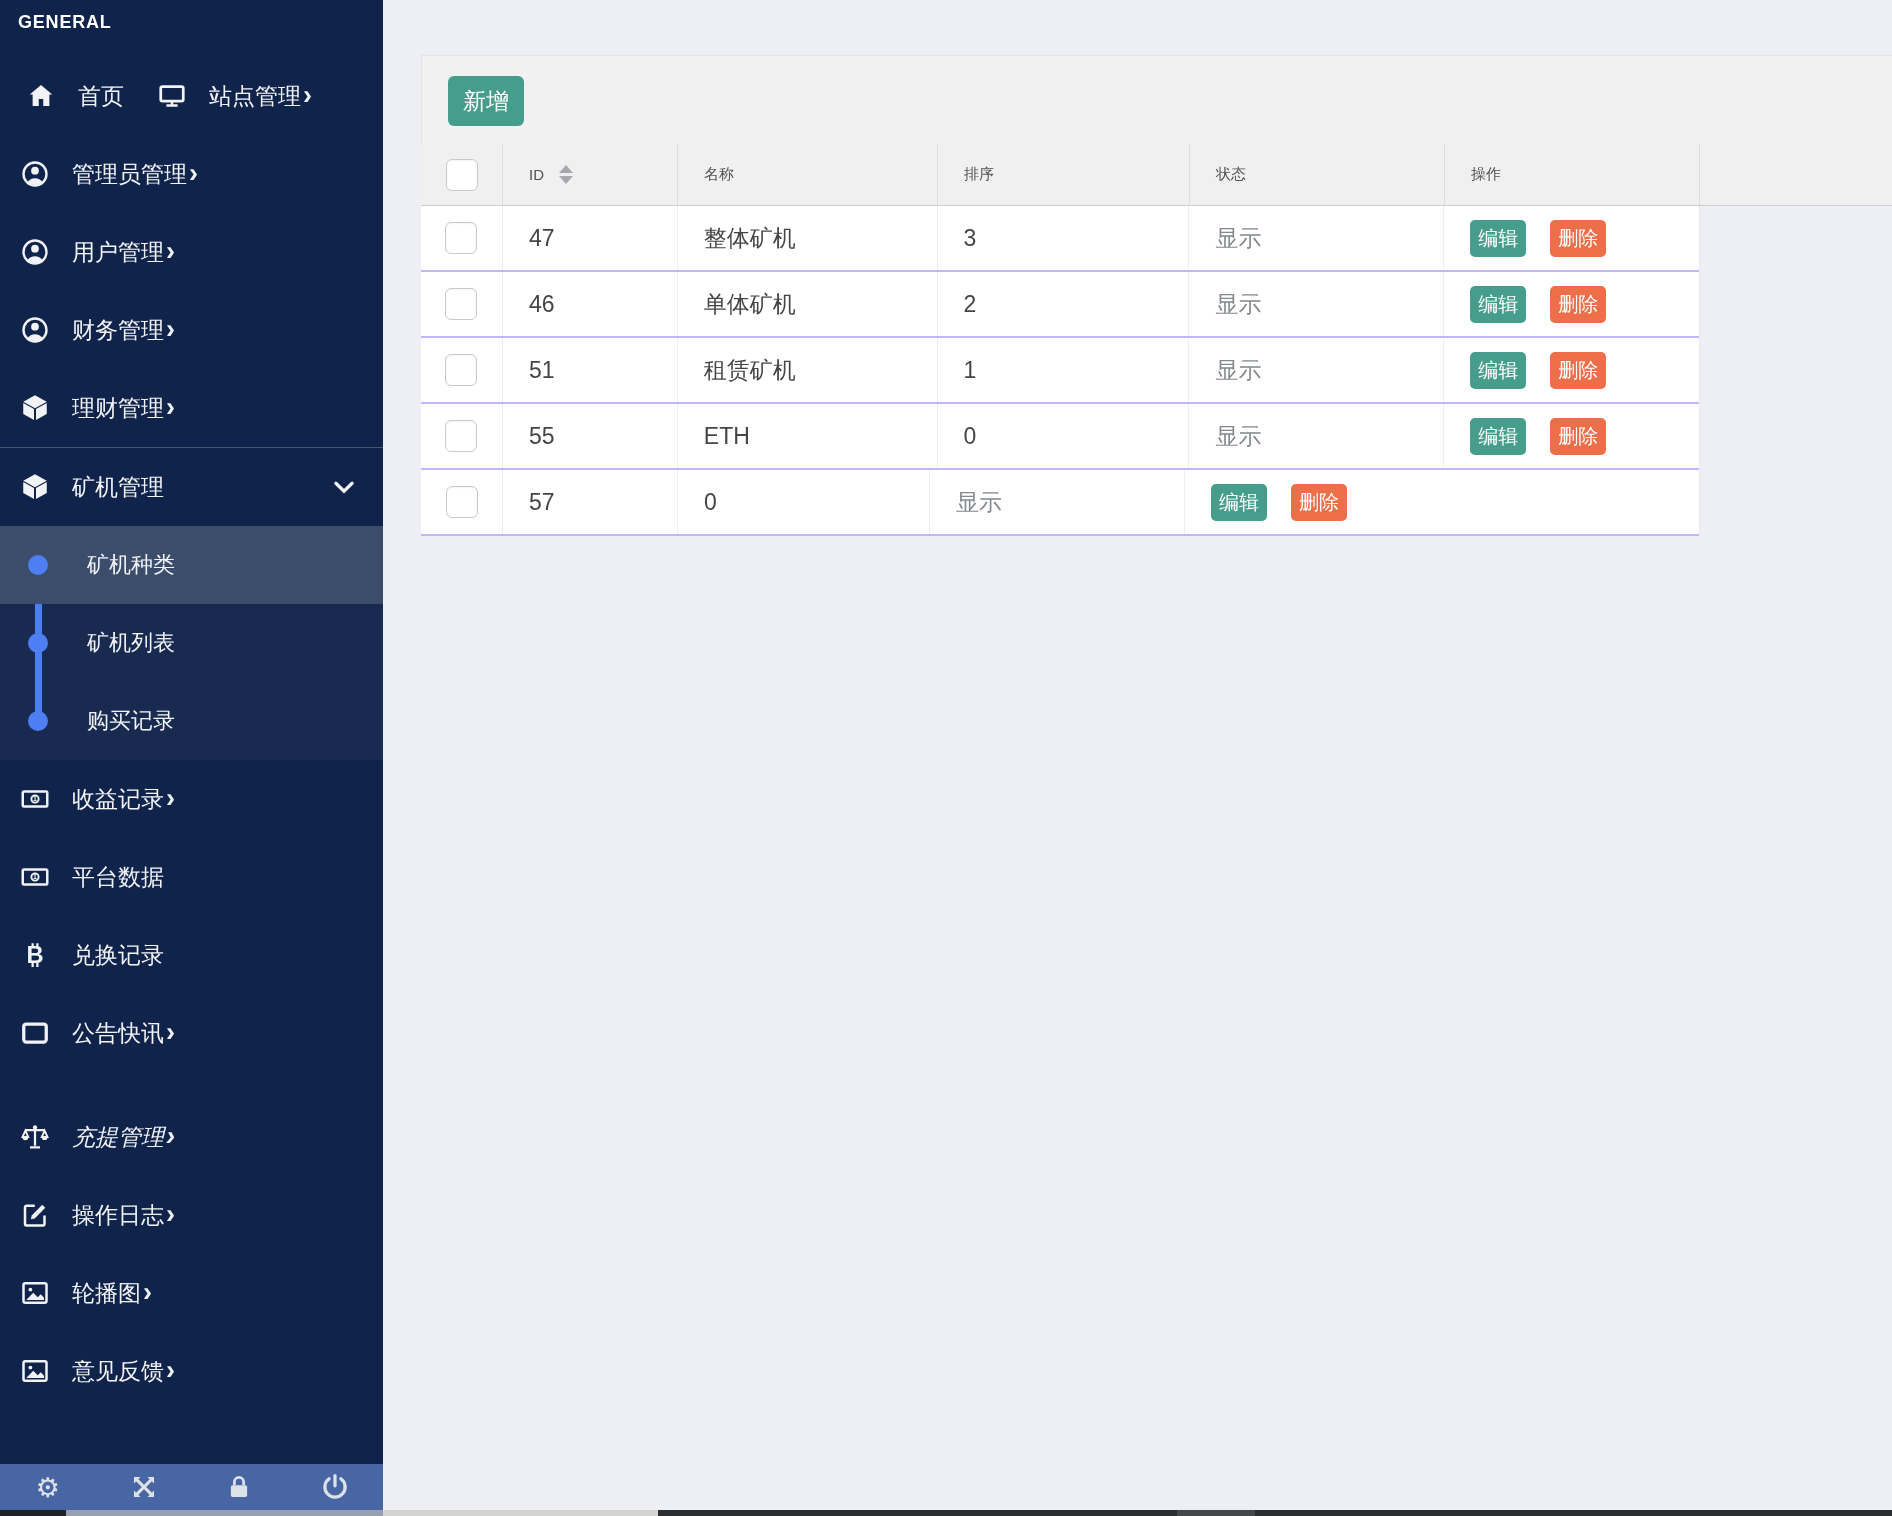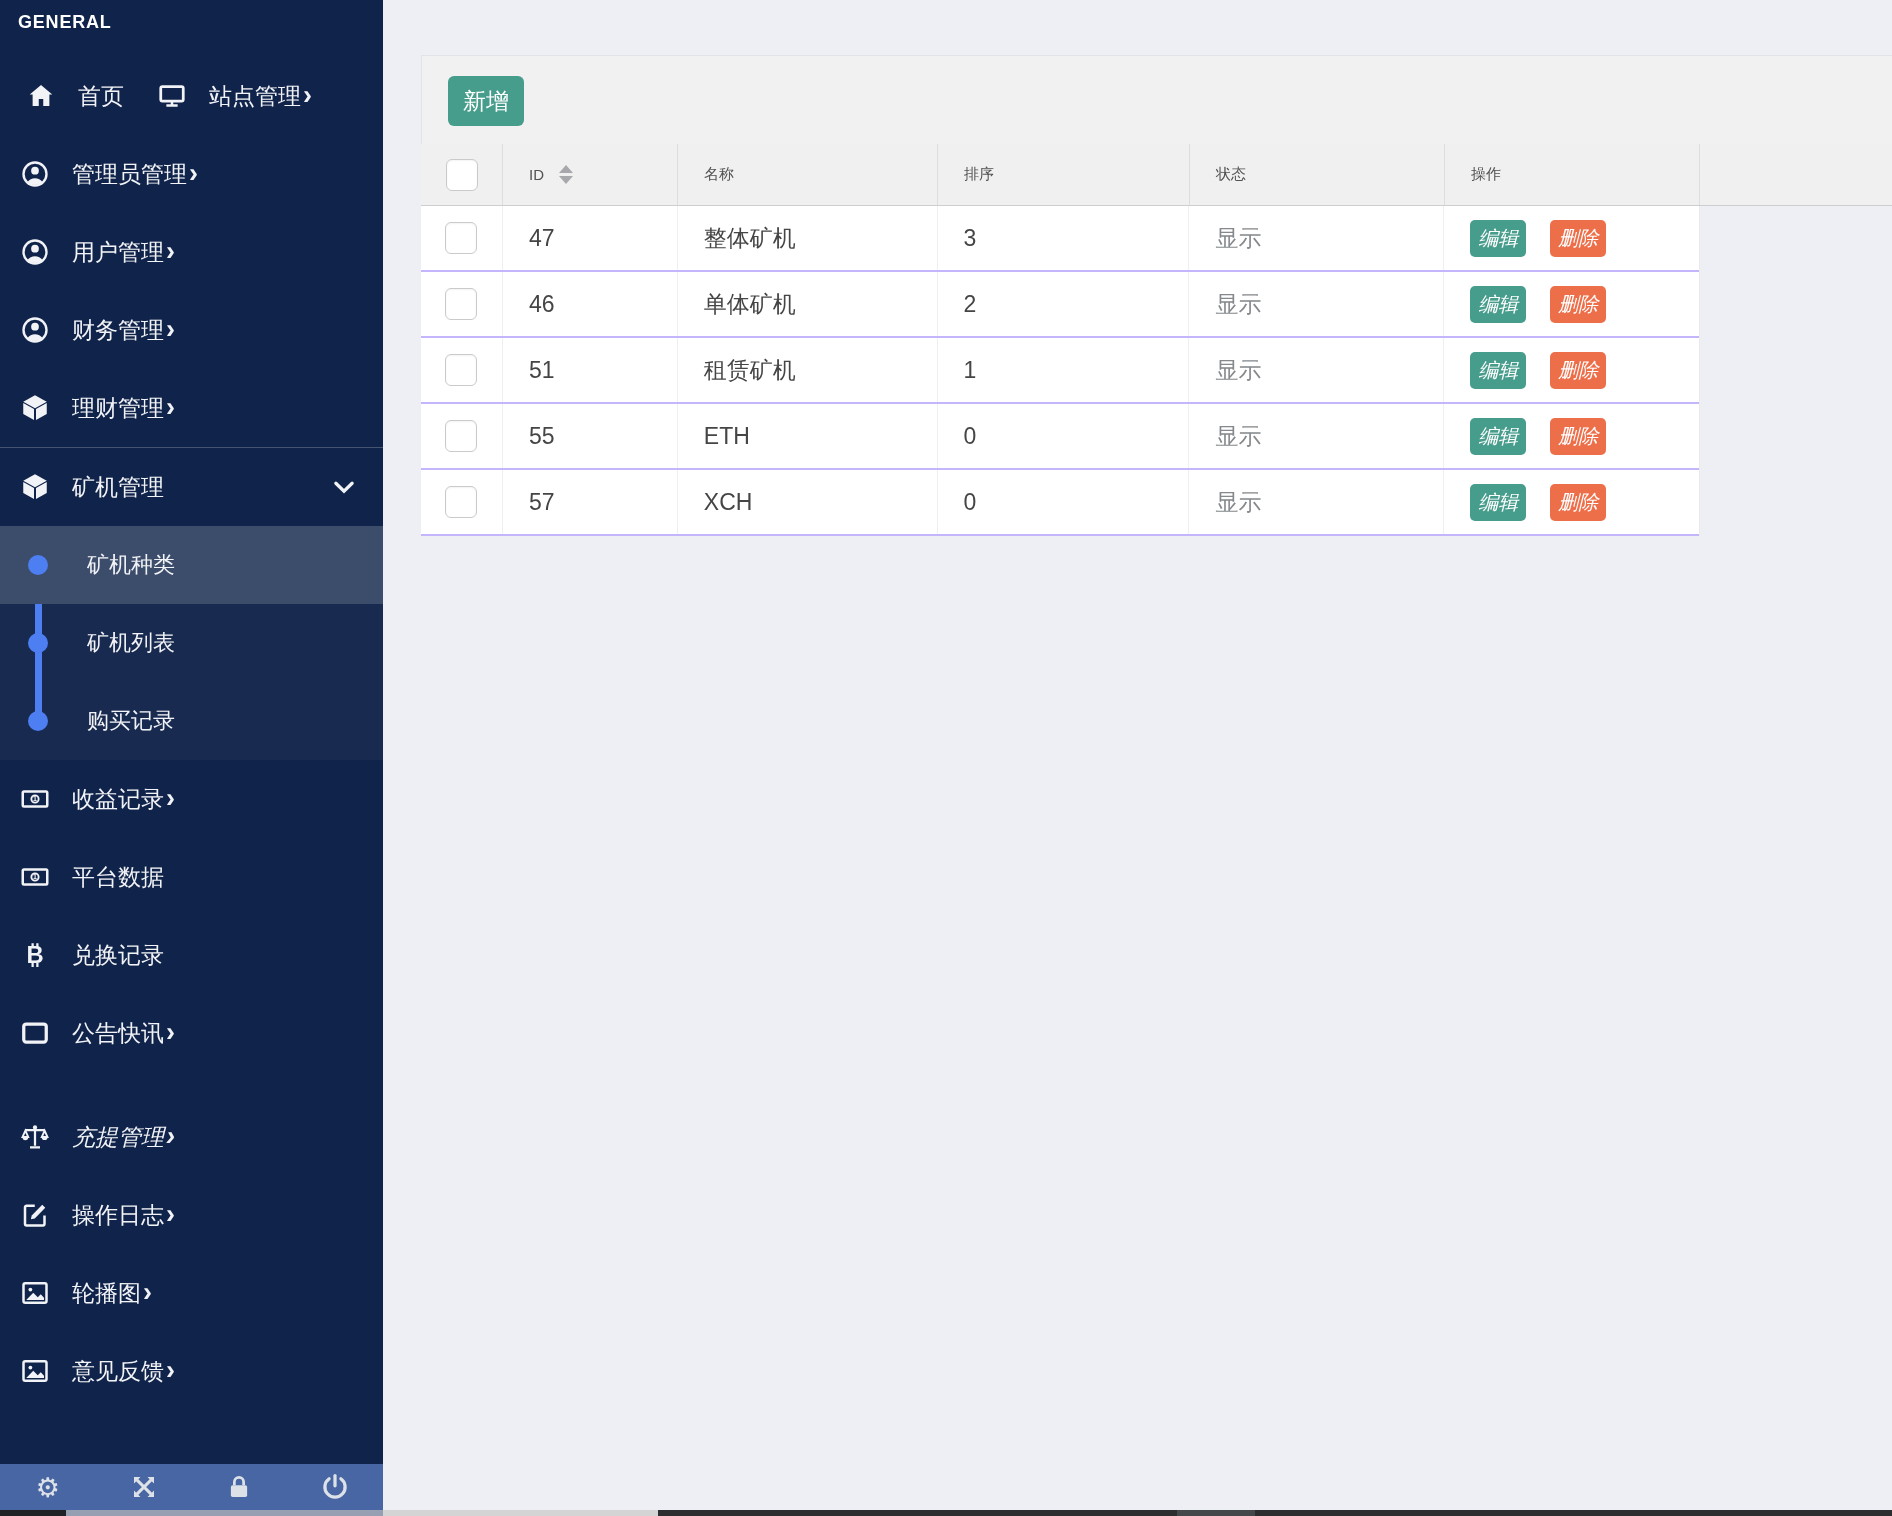--- a/index.html
+++ b/index.html
@@ -66,21 +66,21 @@
   .td:last-child { border-right:none; }
   .td.status { color:#85888c; }
 
   .w-cb  { width:82px; }  .w-id { width:175px; } .w-name { width:260px; }
   .w-sort{ width:252px; } .w-st { width:255px; } .w-op  { width:255px; }
 
   .cb { width:32px; height:32px; background:#fff; border:1px solid #c9cacc; border-radius:6px;
         box-shadow:inset 0 1px 2px rgba(0,0,0,.05); cursor:pointer; }
 
   .btn-edit, .btn-del { width:56px; height:37px; border:none; border-radius:5px; color:#fff;
-                        font-size:20px; font-family:inherit; cursor:pointer;font-style:italic; }
+                        font-size:20px; font-family:inherit; cursor:pointer; }
   .btn-edit { background:var(--teal,#45a18d); }
   .btn-del  { background:var(--orange,#ed6f4a); margin-left:24px; }
 </style>
 </head>
 <body>
 
 <aside class="sidebar">
   <div class="section-label">GENERAL</div>
   <nav class="nav" id="nav">
       <div class="nav-row2">
@@ -369,21 +369,20 @@
         <div class="td w-op">
           <button class="btn-edit">编辑</button>
           <button class="btn-del">删除</button>
         </div>
       </div>
       <div class="tr">
         <div class="td cbcell w-cb">
           <span class="cb"></span>
         </div>
         <div class="td w-id">57</div>
-        <div class="td w-name">XCH</div>
         <div class="td w-sort">0</div>
         <div class="td w-st status">显示</div>
         <div class="td w-op">
           <button class="btn-edit">编辑</button>
           <button class="btn-del">删除</button>
         </div>
       </div>
     </div>
 </main>
 

